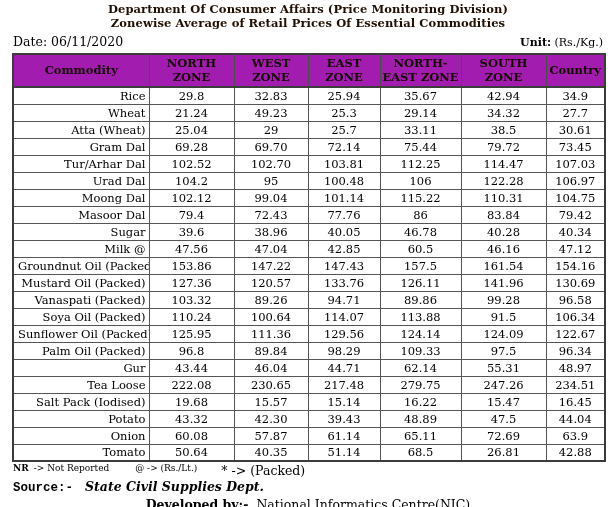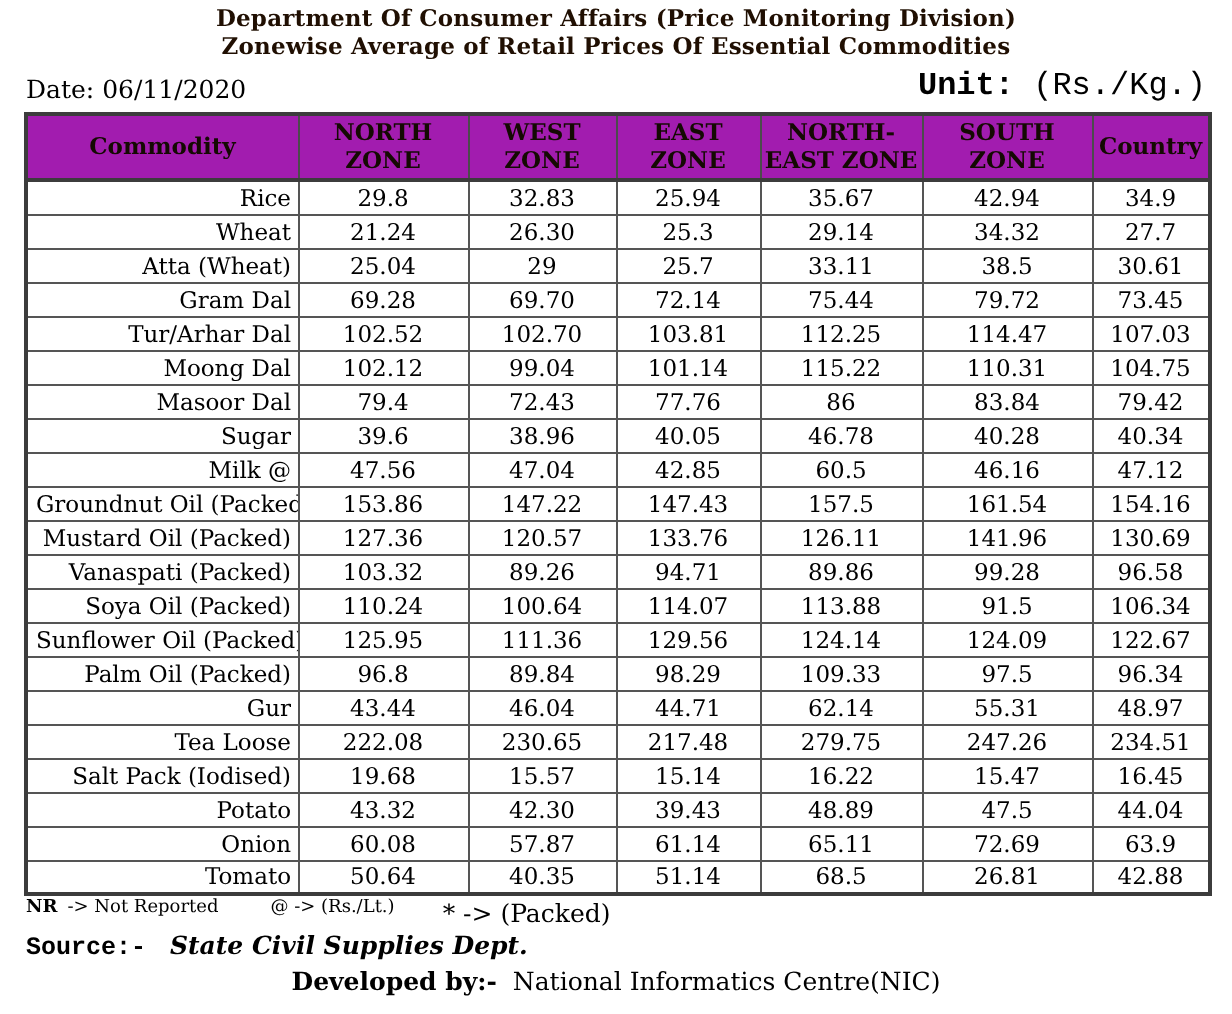--- a/index.html
+++ b/index.html
@@ -17,21 +17,21 @@
     font-size: 11.5px;
     line-height: 1.22;
     color: #200f02;
     letter-spacing: 0.1px;
   }
   .meta-row {
     display: flex; justify-content: space-between; align-items: flex-end;
     padding: 0 13px; margin-top: 4px; margin-bottom: 4px;
   }
   .date-label { font-size: 12.5px; }
-  .unit-label { font-size: 16px; font-family: Liberation Mono, monospace; }
+  .unit-label { font-size: 11px; }
   .unit-label .b { font-weight: bold; }
   table.prices {
     border-collapse: collapse;
     margin: 0 12px;
     width: 592px;
     table-layout: fixed;
     border: 2px solid #3c3c3c;
   }
   table.prices th {
     background: #a21caf;
@@ -111,21 +111,21 @@
         <td class="num">29.8</td>
         <td class="num">32.83</td>
         <td class="num">25.94</td>
         <td class="num">35.67</td>
         <td class="num">42.94</td>
         <td class="num">34.9</td>
       </tr>
       <tr>
         <td class="commodity">Wheat</td>
         <td class="num">21.24</td>
-        <td class="num">26.30</td>
+        <td class="num">49.23</td>
         <td class="num">25.3</td>
         <td class="num">29.14</td>
         <td class="num">34.32</td>
         <td class="num">27.7</td>
       </tr>
       <tr>
         <td class="commodity">Atta (Wheat)</td>
         <td class="num">25.04</td>
         <td class="num">29</td>
         <td class="num">25.7</td>
@@ -145,20 +145,29 @@
       <tr>
         <td class="commodity">Tur/Arhar Dal</td>
         <td class="num">102.52</td>
         <td class="num">102.70</td>
         <td class="num">103.81</td>
         <td class="num">112.25</td>
         <td class="num">114.47</td>
         <td class="num">107.03</td>
       </tr>
       <tr>
+        <td class="commodity">Urad Dal</td>
+        <td class="num">104.2</td>
+        <td class="num">95</td>
+        <td class="num">100.48</td>
+        <td class="num">106</td>
+        <td class="num">122.28</td>
+        <td class="num">106.97</td>
+      </tr>
+      <tr>
         <td class="commodity">Moong Dal</td>
         <td class="num">102.12</td>
         <td class="num">99.04</td>
         <td class="num">101.14</td>
         <td class="num">115.22</td>
         <td class="num">110.31</td>
         <td class="num">104.75</td>
       </tr>
       <tr>
         <td class="commodity">Masoor Dal</td>

